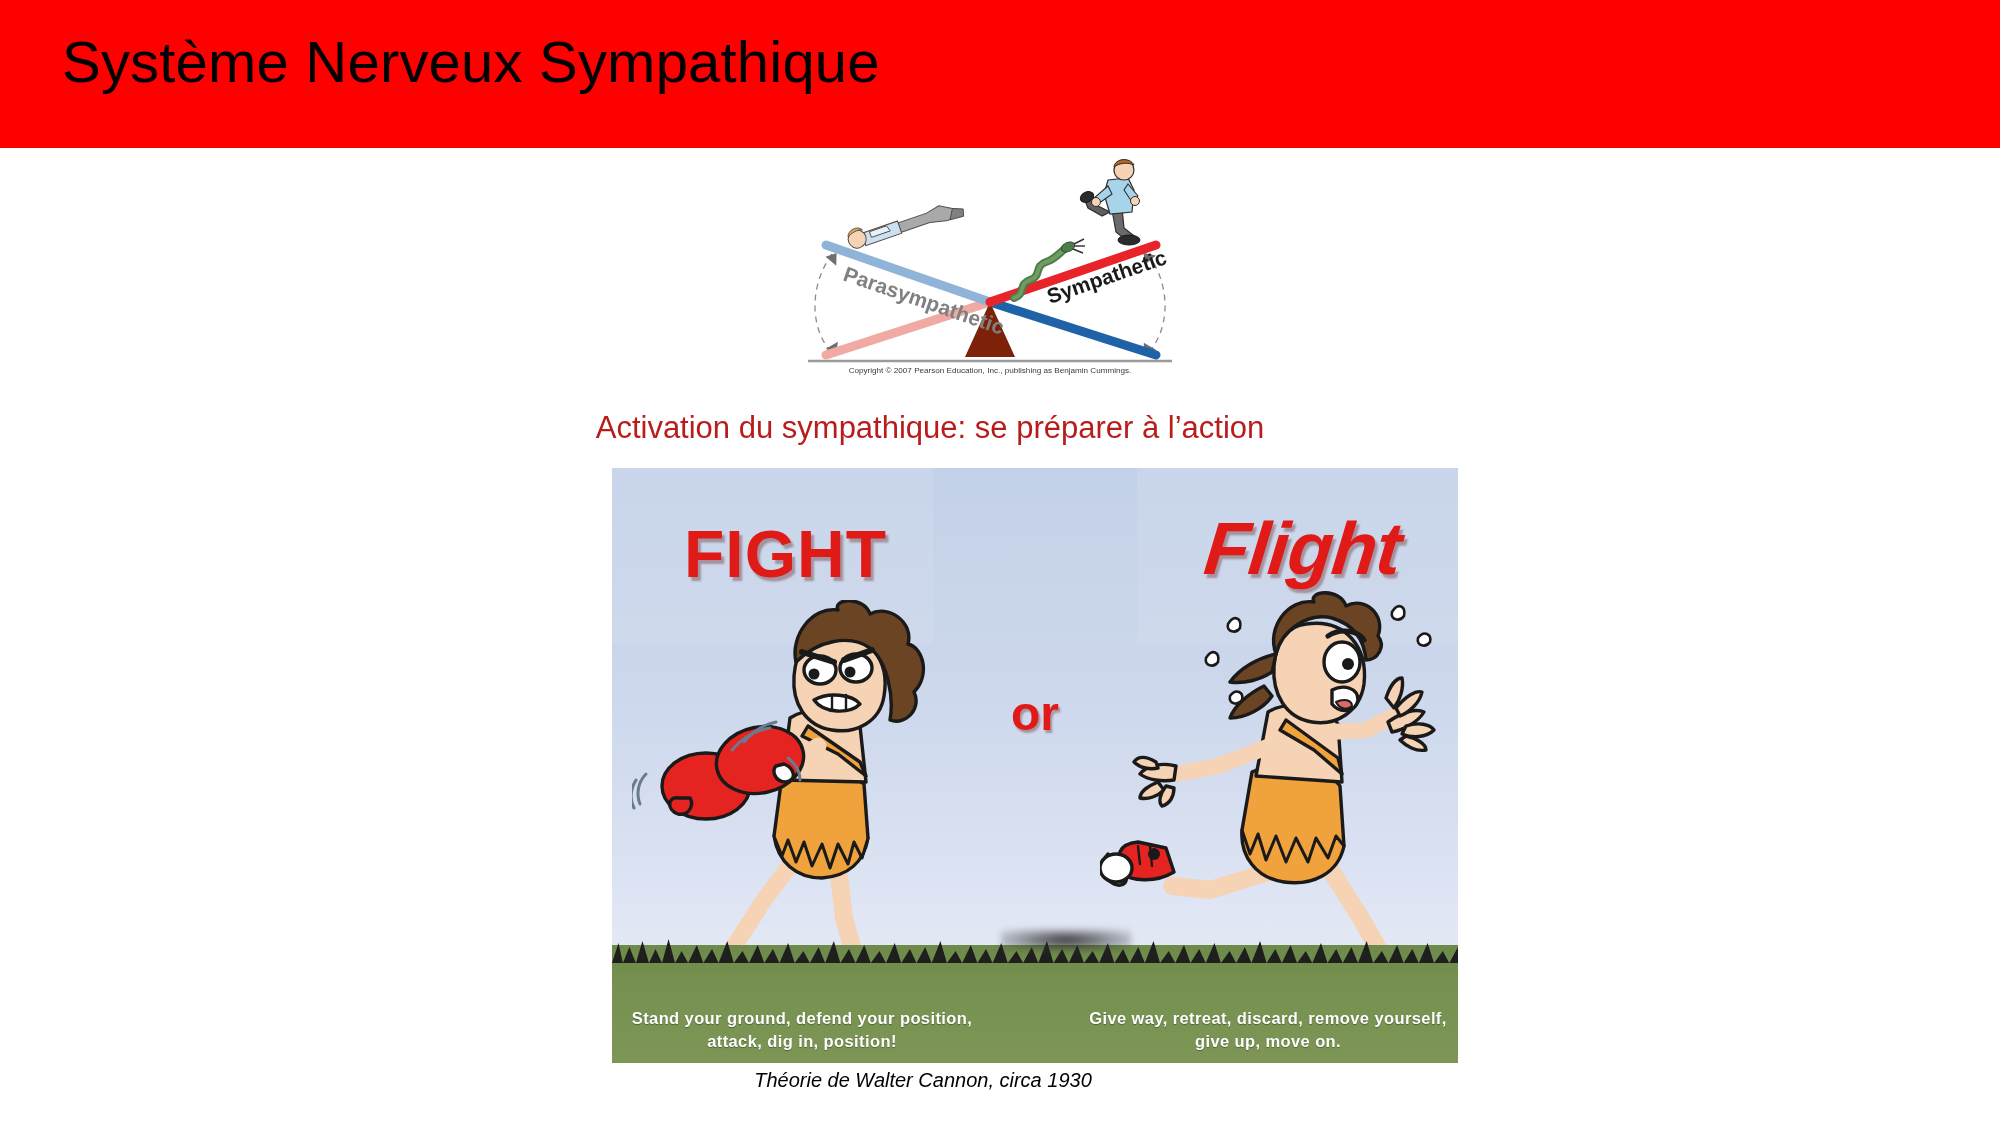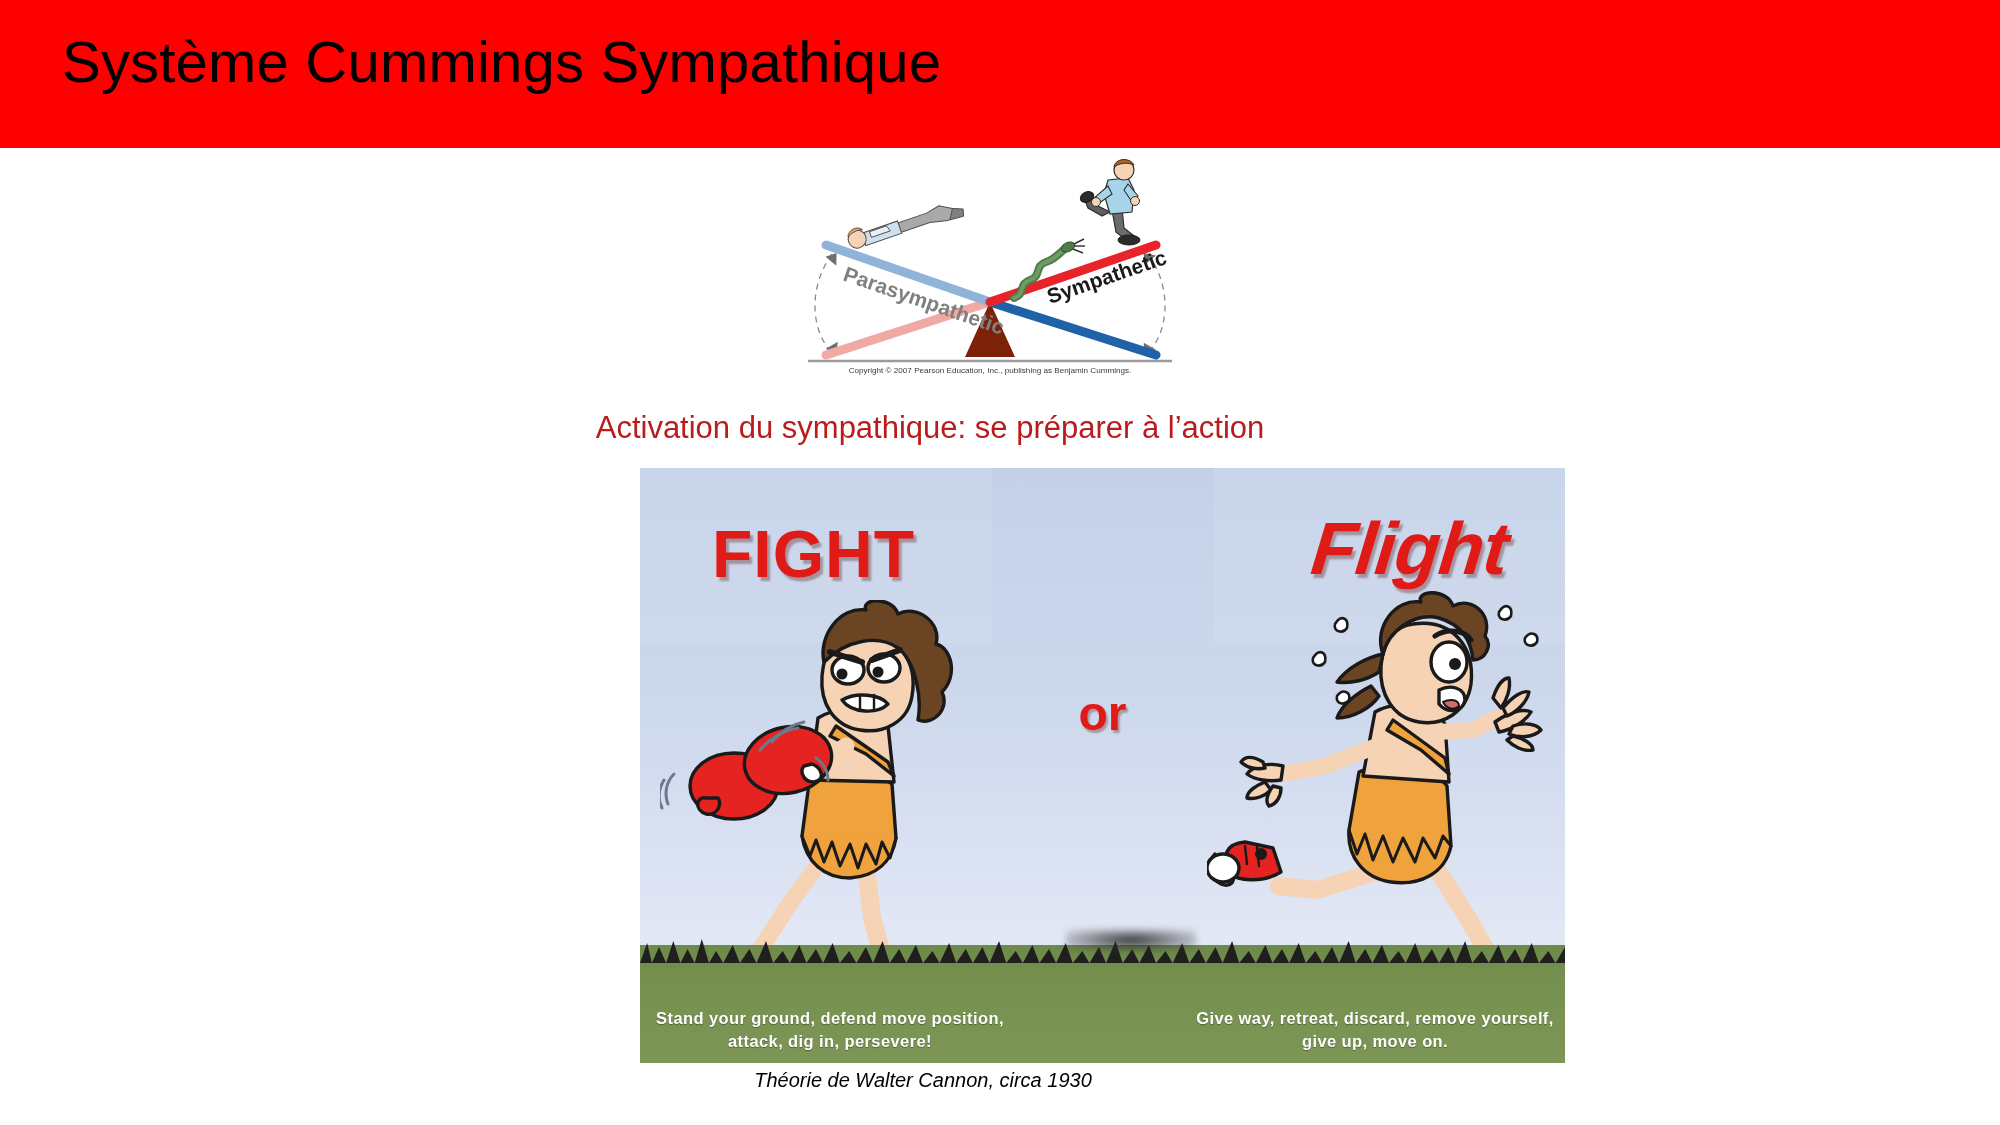--- a/index.html
+++ b/index.html
@@ -60,22 +60,22 @@
     white-space: nowrap;
   }
   .caption-activation .inner {
     display: inline-block;
     transform: translateX(-70px);
   }
 
   
   .ff-panel {
     position: absolute;
-    left: 640px; top: 468px;
-    width: 925px; height: 595px;
+    left: 612px; top: 468px;
+    width: 846px; height: 595px;
     overflow: hidden;
     background: linear-gradient(to bottom, #c3d1e8 0%, #ccd7ec 35%, #d8e0f1 62%, #e3e8f5 80%, #e9ecf7 100%);
     padding-left: 19px;
   }
   .ff-panel .band-l {
     position: absolute;
     left: 0; top: 0; width: 38%; height: 175px;
     background: rgba(255,255,255,0.09);
   }
   .ff-panel .band-r {
@@ -166,21 +166,21 @@
   }
   .attribution .inner {
     display: inline-block;
     transform: translateX(-77px);
   }
 </style>
 </head>
 <body>
 
 <div class="title-banner">
-  <div class="title-text">Système Cummings Sympathique</div>
+  <div class="title-text">Système Nerveux Sympathique</div>
 </div>
 
 <div class="seesaw-figure">
   <svg width="380" height="215" viewBox="0 0 380 215">
 
     <line x1="8" y1="209" x2="372" y2="209" stroke="#9a9a9a" stroke-width="2.4"></line>
 
     <path d="M32 102 C 8 135, 10 180, 34 203" fill="none" stroke="#8a8a8a" stroke-width="1.3" stroke-dasharray="6 5"></path>
     <path d="M348 102 C 372 135, 370 180, 346 203" fill="none" stroke="#8a8a8a" stroke-width="1.3" stroke-dasharray="6 5"></path>
 
@@ -420,19 +420,19 @@
              L246 16 L252 28 L260 8 L266 28 L274 14 L280 28 L288 12 L294 28 L302 6 L308 28 L316 16 L322 28
              L330 10 L336 28 L344 14 L350 28 L358 8 L364 28 L372 16 L378 28 L386 12 L392 28 L400 6 L406 28
              L414 14 L420 28 L428 10 L434 28 L442 16 L448 28 L456 8 L462 28 L470 14 L476 28 L484 12 L490 28
              L498 6 L504 28 L512 16 L518 28 L526 10 L532 28 L540 14 L546 28 L554 8 L560 28 L568 16 L574 28
              L582 12 L588 28 L596 6 L602 28 L610 14 L616 28 L624 10 L630 28 L638 16 L644 28 L652 8 L658 28
              L666 14 L672 28 L680 12 L686 28 L694 6 L700 28 L708 16 L714 28 L722 10 L728 28 L736 14 L742 28
              L750 8 L756 28 L764 16 L770 28 L778 12 L778 28 Z" fill="#1f1f1f"></path>
   </svg>
   <div class="ff-blur"></div>
 
-  <div class="cap-left">Stand your ground, defend move position, attack, dig in, persevere!</div>
+  <div class="cap-left">Stand your ground, defend your position, attack, dig in, position!</div>
   <div class="cap-right">Give way, retreat, discard, remove yourself,  give up, move on.</div>
 </div>
 
 <div class="attribution">
   <span class="inner">Théorie de Walter Cannon, circa 1930</span>
 </div>
 
 </body></html>

